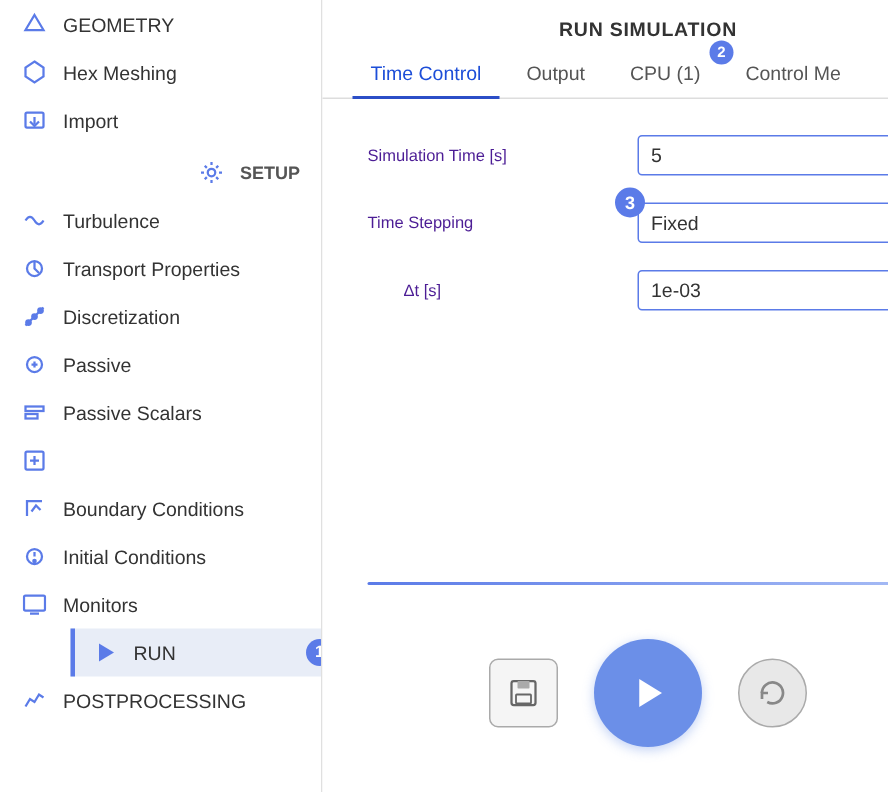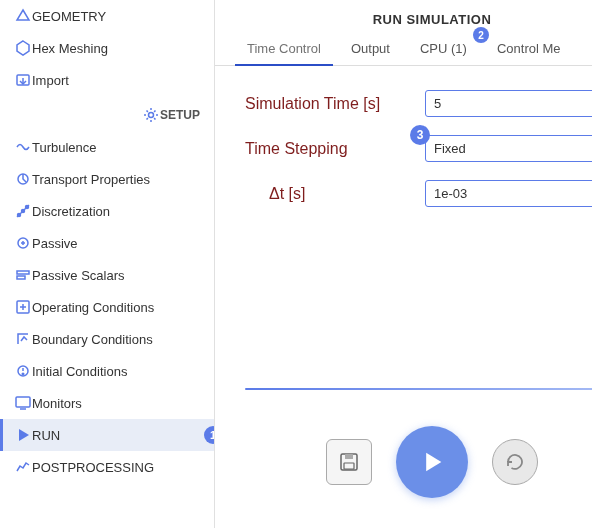--- a/index.html
+++ b/index.html
@@ -23,26 +23,28 @@
       flex-direction: column;
       height: 528px;
       overflow-y: auto;
     }
     .sidebar-item {
       display: flex;
       align-items: center;
       padding: 7px 14px;
       cursor: pointer;
       color: #333;
+      gap: 10px;
       font-size: 13px;
     }
     .sidebar-item.active {
       background: #e8edf7;
       border-left: 3px solid #5b7be8;
       padding-left: 11px;
+      margin-left: 47px;
     }
     .sidebar-item.section-header {
       color: #555;
       font-weight: 600;
       font-size: 12px;
       padding-top: 10px;
       justify-content: flex-end;
     }
     .icon-box {
       width: 18px;
@@ -78,41 +80,41 @@
     }
     .tab {
       padding: 8px 12px;
       font-size: 13px;
       cursor: pointer;
       color: #555;
       border-bottom: 2px solid transparent;
       margin-bottom: -1px;
     }
     .tab.active {
-      color: #737373;
+      color: #1d4ed8;
       border-bottom: 2px solid #2b4ec7;
       font-weight: 500;
     }
 
     .content-area {
       flex: 1;
       padding: 24px 30px 10px;
       display: flex;
       flex-direction: column;
       gap: 0;
     }
     .form-row {
       display: flex;
       align-items: center;
       margin-bottom: 18px;
     }
     .form-label {
       width: 180px;
-      font-size: 16px;
-      color: #7f1d1d;
+      font-size: 11px;
+      color: #4c1d95;
       flex-shrink: 0;
     }
     .form-label.indented {
       padding-left: 24px;
     }
     .form-input {
       flex: 1;
       border: 1.5px solid #5b7be8;
       border-radius: 3px;
       padding: 5px 8px;
@@ -327,21 +329,20 @@
   </div>
 
   <div class="sidebar-item">
     <div class="icon-box">
       <svg viewBox="0 0 16 16" fill="none" stroke="#5b7be8" stroke-width="1.5">
         <rect x="2" y="2" width="12" height="12" rx="1"></rect>
         <line x1="5" y1="8" x2="11" y2="8"></line>
         <line x1="8" y1="5" x2="8" y2="11"></line>
       </svg>
     </div>
-    <span>Operating Conditions</span>
   </div>
 
 
   <div class="sidebar-item">
     <div class="icon-box">
       <svg viewBox="0 0 16 16" fill="none" stroke="#5b7be8" stroke-width="1.5">
         <polyline points="3,13 3,3 13,3"></polyline>
         <polyline points="6,10 9,6 12,9"></polyline>
       </svg>
     </div>

